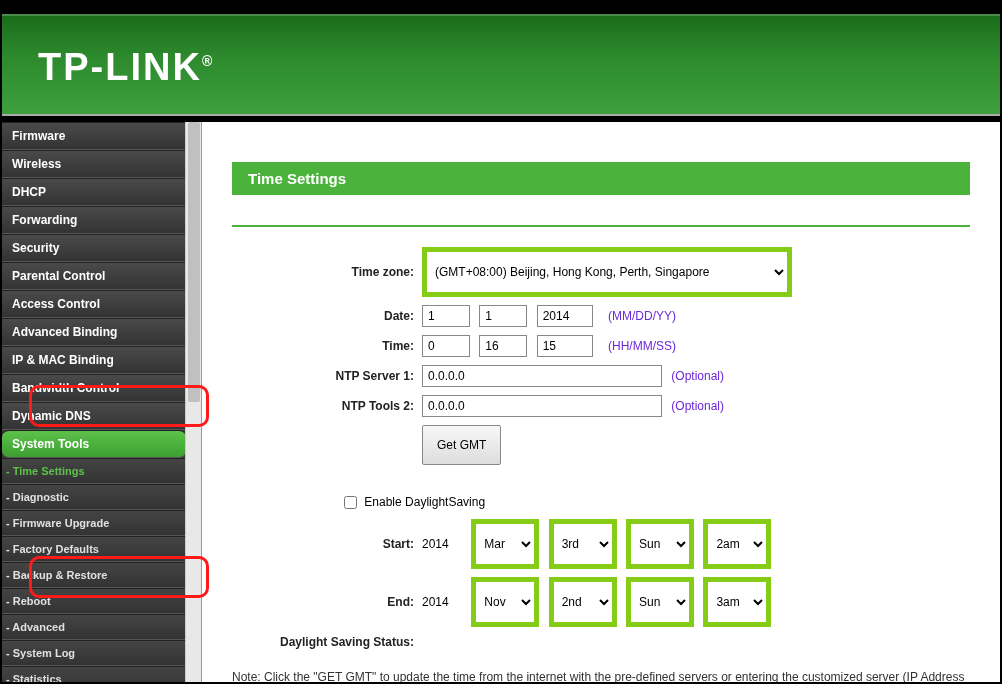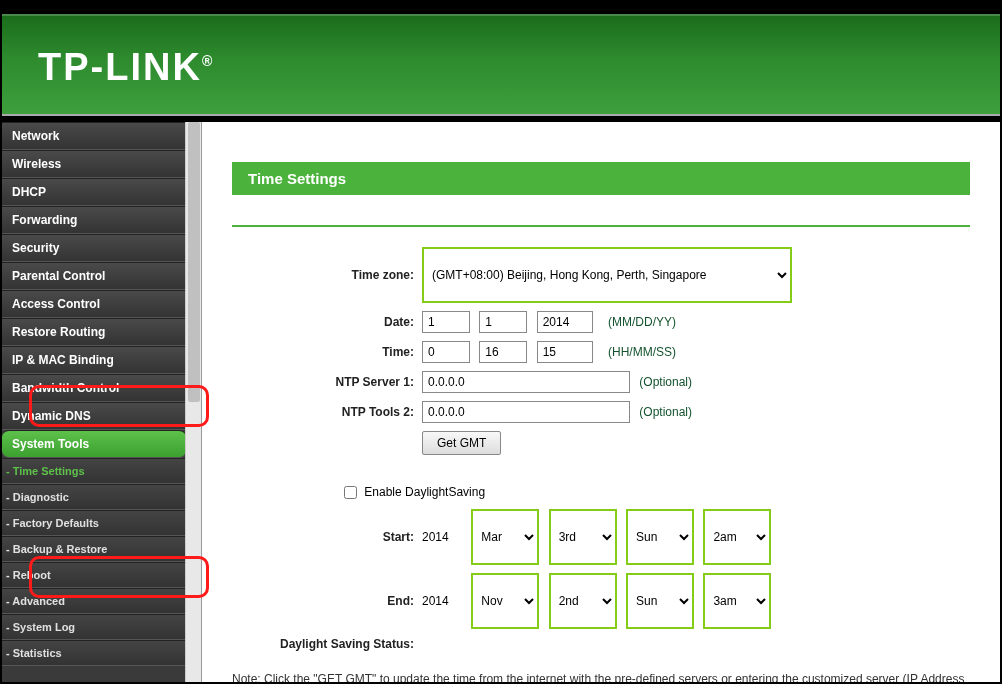--- a/index.html
+++ b/index.html
@@ -21,26 +21,26 @@
 .submenu-item.active-sub { color: #5dc14a; }
 .highlight-box { position: absolute; border: 3px solid #ff1a1a; border-radius: 10px; pointer-events: none; z-index: 10; }
 .hl1 { left: 27px; top: 383px; width: 180px; height: 42px; }
 .hl2 { left: 27px; top: 554px; width: 180px; height: 42px; }
 .main { flex: 1; background: #fff; padding: 40px 30px 0 30px; overflow: hidden; }
 .page-title { background: #4bb33b; color: #fff; font-weight: bold; font-size: 15px; padding: 8px 16px; }
 .hr-green { border: none; border-top: 2px solid #4bb33b; margin-top: 30px; margin-bottom: 20px; }
 .form-row { display: flex; align-items: center; margin-bottom: 8px; }
 .form-label { width: 190px; text-align: right; font-weight: bold; font-size: 12px; color: #222; padding-right: 8px; }
 .form-field input[type=text] { border: 1px solid #888; background: #fff; font-size: 12px; padding: 3px 5px; }
-.form-field select { border: 2px solid #84cc16; background: #fff; font-size: 12px; padding: 18px 4px; }
+.form-field select { border: 5px solid #84cc16; background: #fff; font-size: 12px; padding: 12px 4px; }
 .in-sm { width: 48px; margin-right: 6px; }
 .in-md { width: 56px; margin-right: 6px; }
-.in-lg { width: 208px; }
-.hint { font-size: 12px; color: #14532d; margin-left: 6px; }
-.btn { background: linear-gradient(to bottom, #f8f8f8, #ddd); border: 1px solid #888; padding: 4px 14px; font-size: 12px; cursor: pointer; border-radius: 2px; }
+.in-lg { width: 240px; }
+.hint { font-size: 12px; color: #6d28d9; margin-left: 6px; }
+.btn { background: linear-gradient(to bottom, #f8f8f8, #ddd); border: 1px solid #888; padding: 12px 14px; font-size: 12px; cursor: pointer; border-radius: 2px; }
 .sel-tz { width: 370px; }
 .sel-sm { width: 68px; margin-right: 6px; background: linear-gradient(to bottom,#fff,#eee); border: 1px solid #aaa; padding: 2px 4px; font-size: 12px; }
 .dst-row .year { display: inline-block; width: 40px; font-size: 12px; margin-right: 6px; }
 .note { font-size: 12px; color: #333; line-height: 2; margin-top: 16px; }
 .save-wrap { text-align: center; margin-top: 12px; }
 .hr-thin { border: none; border-top: 2px solid #4bb33b; margin-top: 20px; }
 .checkbox-row { margin-left: 112px; margin-bottom: 10px; margin-top: 30px; font-size: 12px; }
 .checkbox-row input { vertical-align: middle; margin-right: 4px; }
 .header-line2 { position:absolute; bottom:6px; left:0; right:0; height:2px; background:#aaa; }
 </style>
@@ -51,34 +51,35 @@
   <div class="header">
     <div class="header-top-line"></div>
     <div class="logo"><span>TP-LINK</span><span class="logo-reg">®</span></div>
     <div class="header-line2"></div>
     <div class="header-bottom-line"></div>
   </div>
 
   <div class="content-wrap">
     <div class="sidebar">
       <ul class="menu">
-        <li class="menu-item">Network</li>
+        <li class="menu-item">Firmware</li>
         <li class="menu-item">Wireless</li>
         <li class="menu-item">DHCP</li>
         <li class="menu-item">Forwarding</li>
         <li class="menu-item">Security</li>
         <li class="menu-item">Parental Control</li>
         <li class="menu-item">Access Control</li>
-        <li class="menu-item">Restore Routing</li>
+        <li class="menu-item">Advanced Binding</li>
         <li class="menu-item">IP &amp; MAC Binding</li>
         <li class="menu-item">Bandwidth Control</li>
         <li class="menu-item">Dynamic DNS</li>
         <li class="menu-item active">System Tools</li>
         <li class="submenu-item active-sub">- Time Settings</li>
         <li class="submenu-item">- Diagnostic</li>
+        <li class="submenu-item">- Firmware Upgrade</li>
         <li class="submenu-item">- Factory Defaults</li>
         <li class="submenu-item">- Backup &amp; Restore</li>
         <li class="submenu-item">- Reboot</li>
         <li class="submenu-item">- Advanced</li>
         <li class="submenu-item">- System Log</li>
         <li class="submenu-item">- Statistics</li>
 
       </ul>
       <div class="scrollbar">
           <div class="scroll-thumb"></div>

